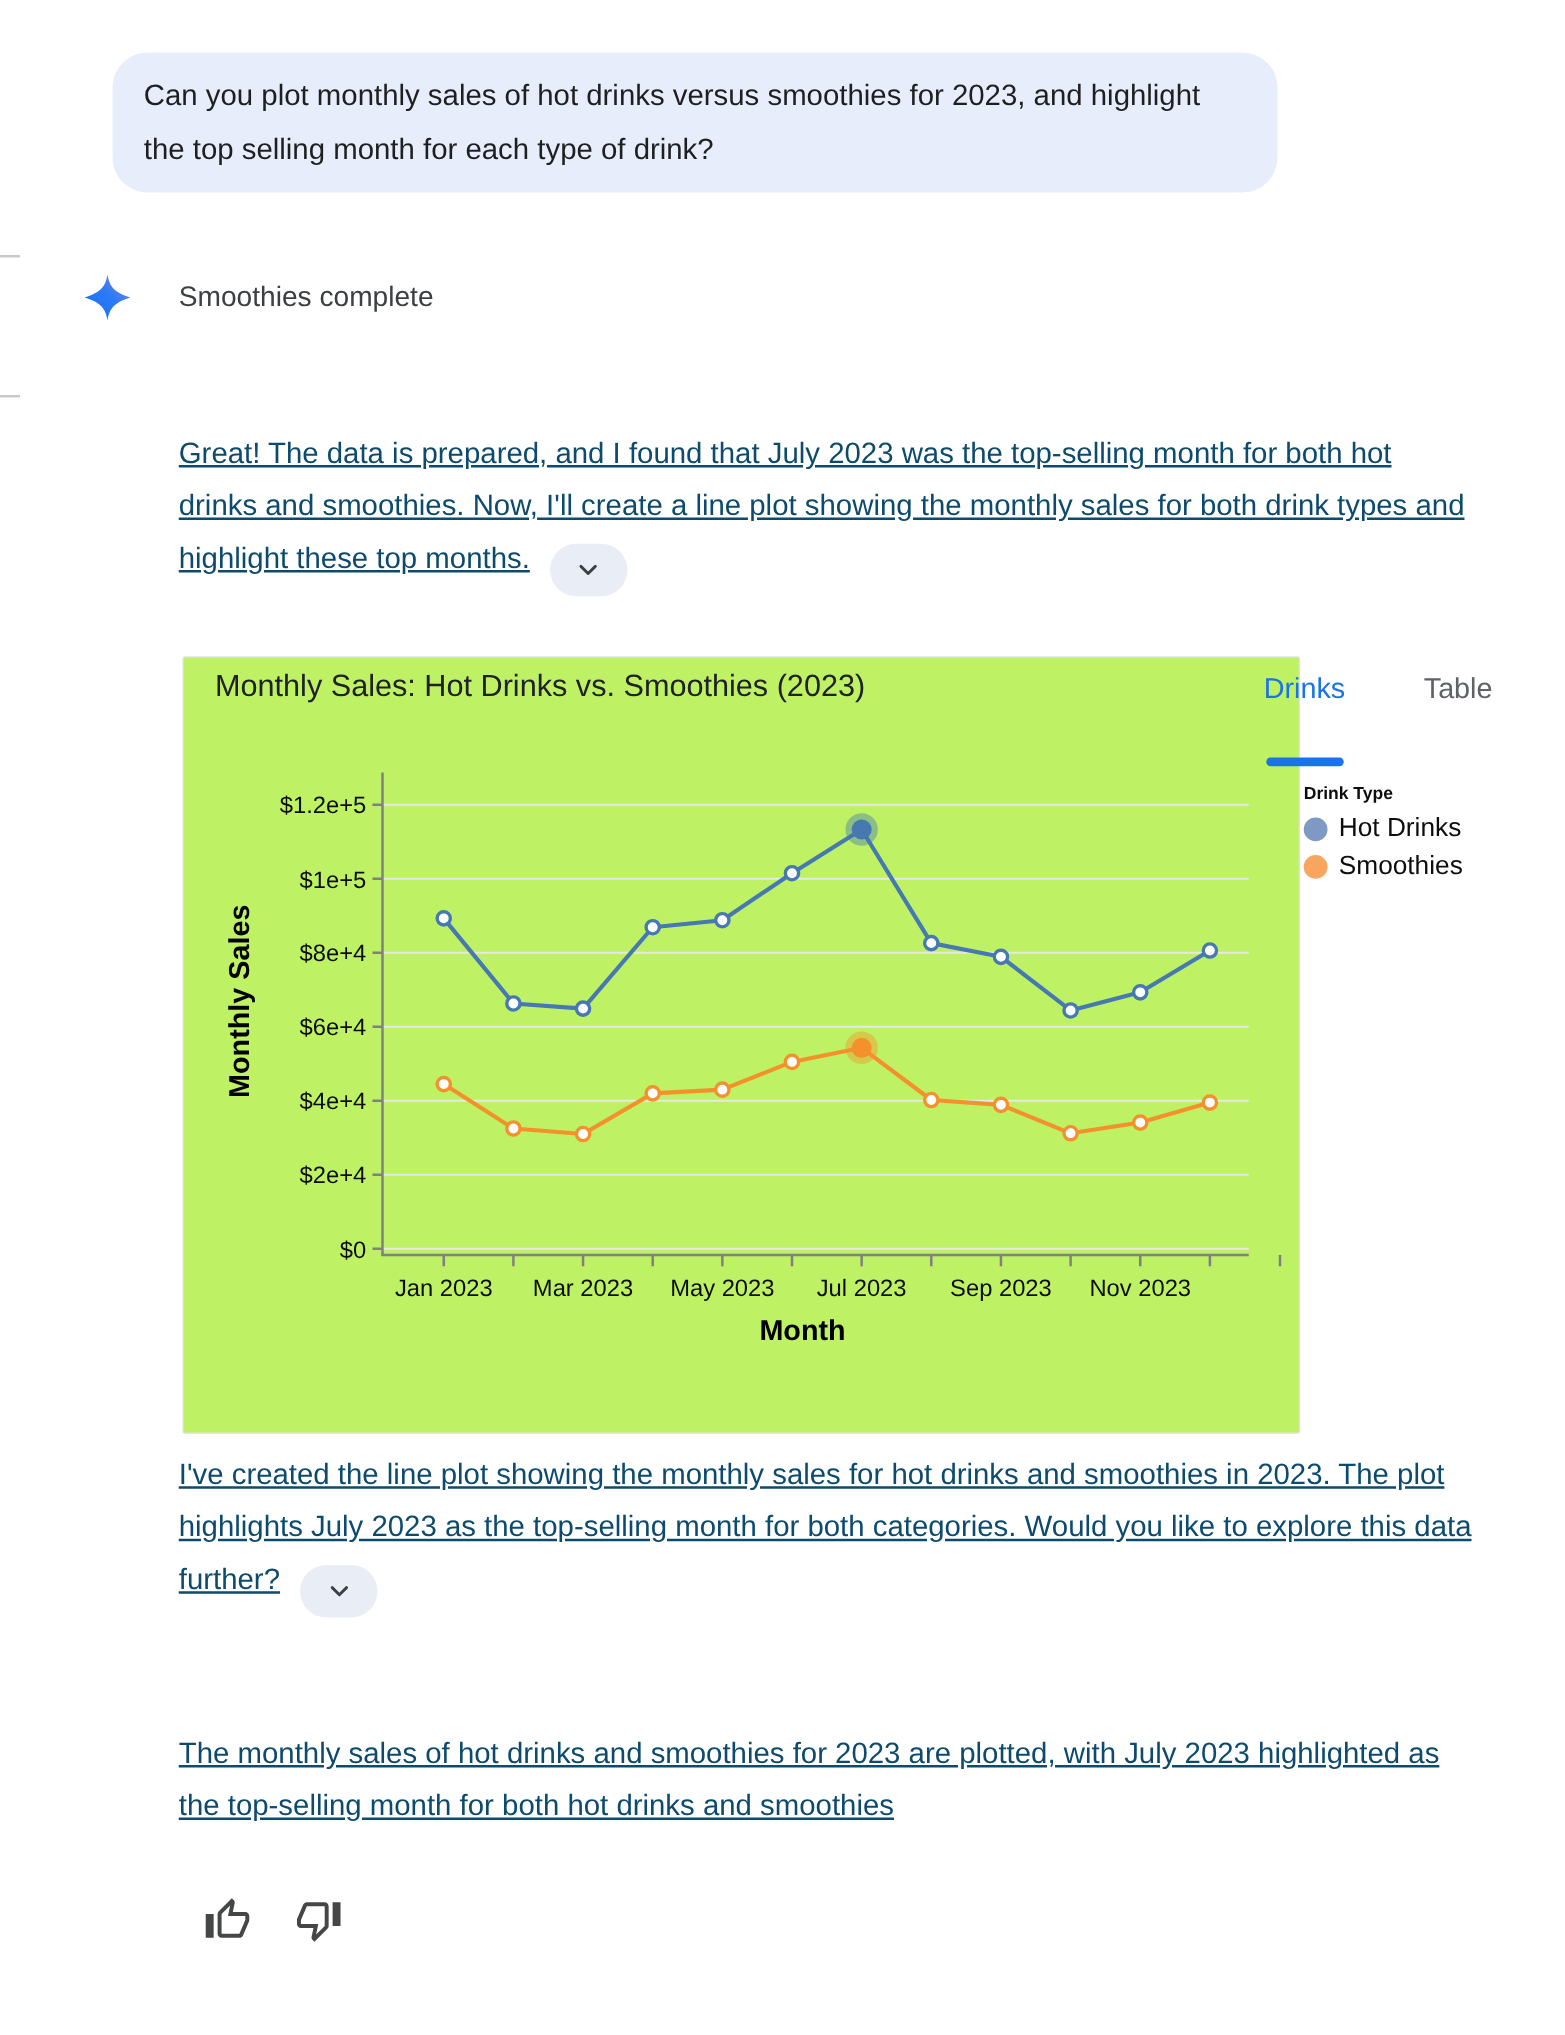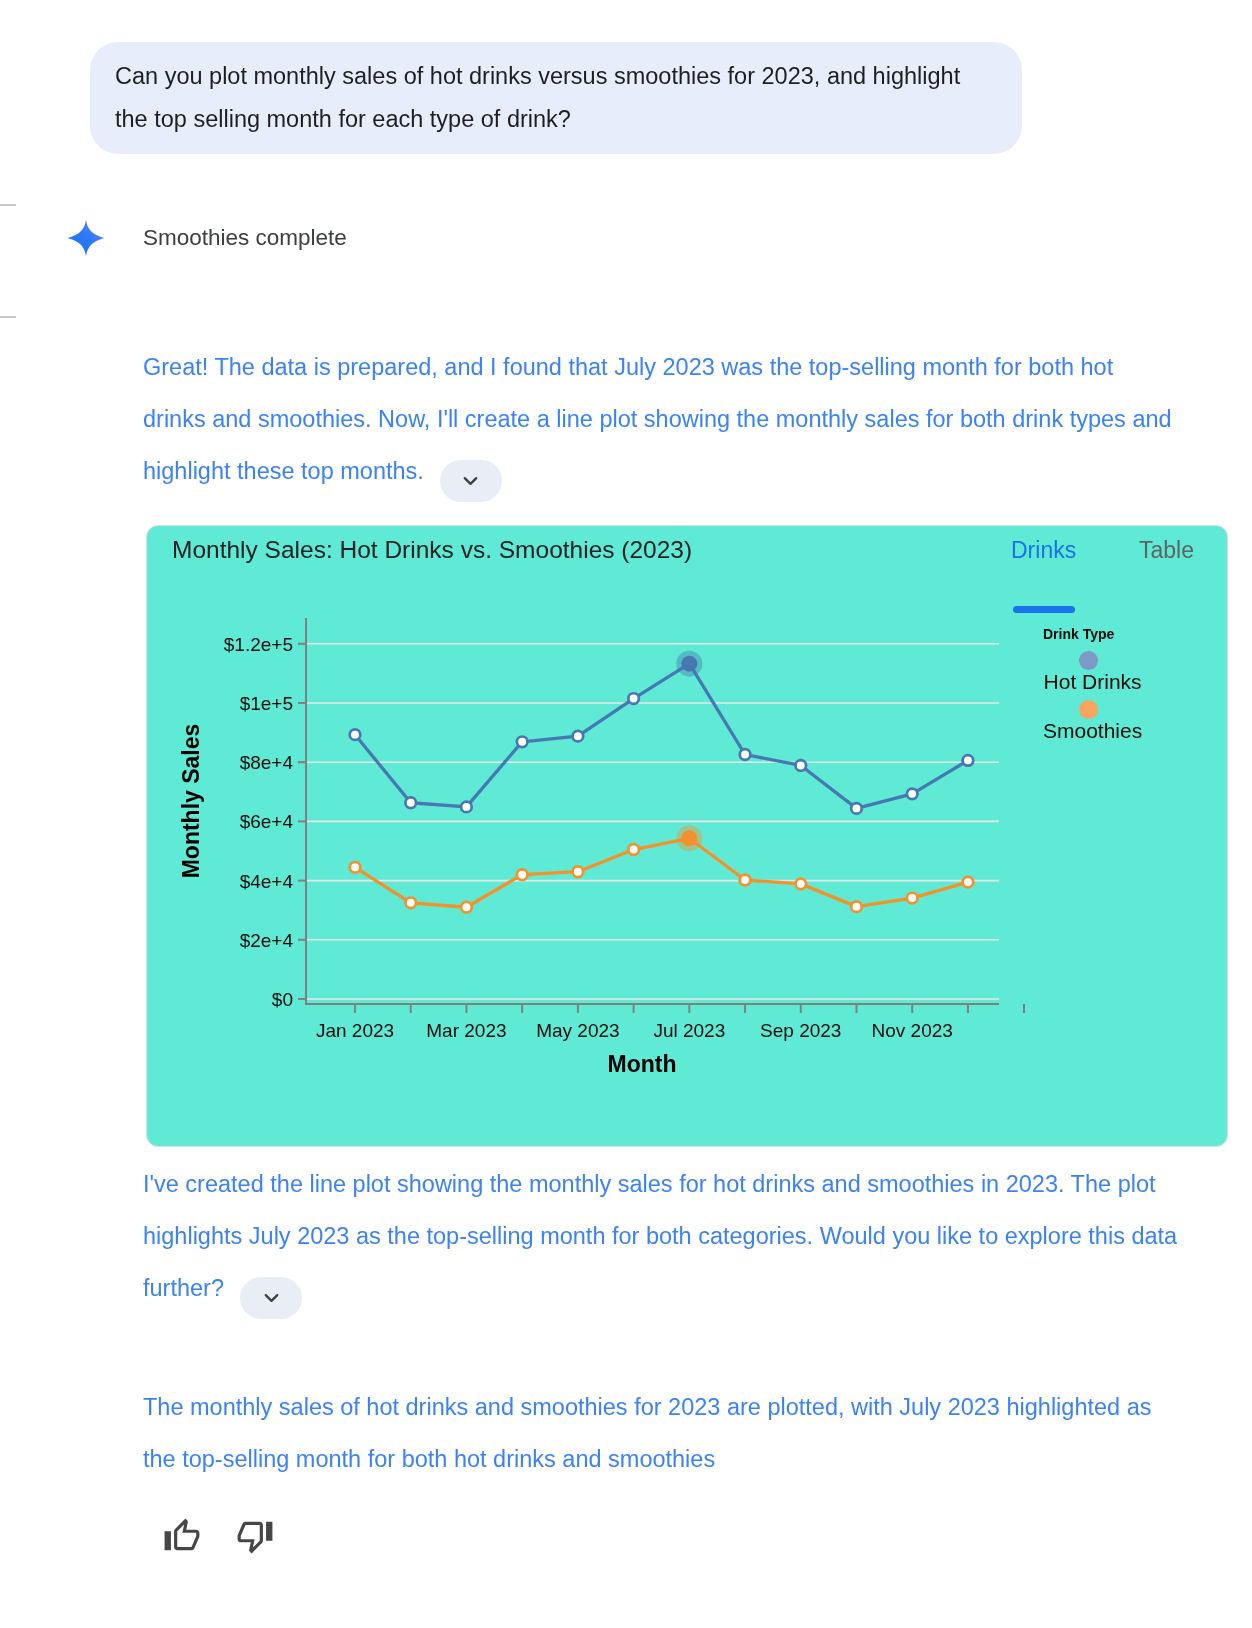--- a/index.html
+++ b/index.html
@@ -16,46 +16,46 @@
     background:#e7edfb;border-radius:28px;padding:13px 25px;
     font-size:23.5px;line-height:43px;color:#1e1f20;
   }
 
   
   .status-row{position:absolute;left:66px;top:218px;display:flex;align-items:center;}
   .sparkle{width:40px;height:40px;flex:0 0 auto;}
   .status-label{margin-left:37px;font-size:22.5px;color:#3c4043;}
 
   
-  .para{position:absolute;left:143px;font-size:23.5px;line-height:52px;color:#3b82f6;}
+  .para{position:absolute;left:143px;font-size:23.5px;line-height:42px;color:#0c4a6e;text-decoration:underline;}
   .para-1{top:341px;width:1035px;}
   .para-2{top:1158px;width:1045px;}
   .para-3{top:1381px;width:1045px;}
   .expander-pill{
     display:inline-flex;align-items:center;justify-content:center;
     width:62px;height:42px;border-radius:21px;background:#e9edf6;
     vertical-align:-13px;margin-left:16px;cursor:pointer;border:none;
   }
 
   
   .chart-card{
-    position:absolute;left:146px;top:525px;width:1082px;height:622px;
-    box-sizing:border-box;background:#5eead4;border:1px solid #dfe1e5;border-radius:12px;
+    position:absolute;left:146px;top:525px;width:894px;height:622px;
+    box-sizing:border-box;background:#bef264;border:1px solid #dfe1e5;border-radius:2px;
   }
   .card-title{
     position:absolute;left:25px;top:10px;font-size:24.5px;font-weight:500;color:#202124;
   }
   .tab{position:absolute;top:11px;font-size:23px;font-weight:500;cursor:pointer;background:none;border:none;padding:0;font-family:inherit;}
   .tab-chart{left:864px;color:#1a73e8;}
   .tab-table{left:992px;color:#5f6368;font-weight:400;}
   .tab-underline{position:absolute;left:866px;top:80px;width:62px;height:7px;border-radius:4px;background:#1a73e8;}
 
   .legend{position:absolute;left:896px;top:100px;}
   .legend-title{font-size:14px;font-weight:700;color:#0d0d0d;}
-  .legend-row{display:flex;align-items:center;margin-top:9px;flex-direction:column;}
+  .legend-row{display:flex;align-items:center;margin-top:9px;}
   .legend-dot{width:19px;height:19px;border-radius:50%;margin-right:9px;flex:0 0 auto;}
   .legend-label{font-size:21px;color:#0d0d0d;white-space:nowrap;}
 
   .chart-svg{position:absolute;left:0;top:60px;}
 
   
   .feedback-btn{position:absolute;top:1512px;width:48px;height:48px;background:none;border:none;
     display:flex;align-items:center;justify-content:center;cursor:pointer;padding:0;}
   .fb-up{left:158px;}
   .fb-down{left:231px;}

